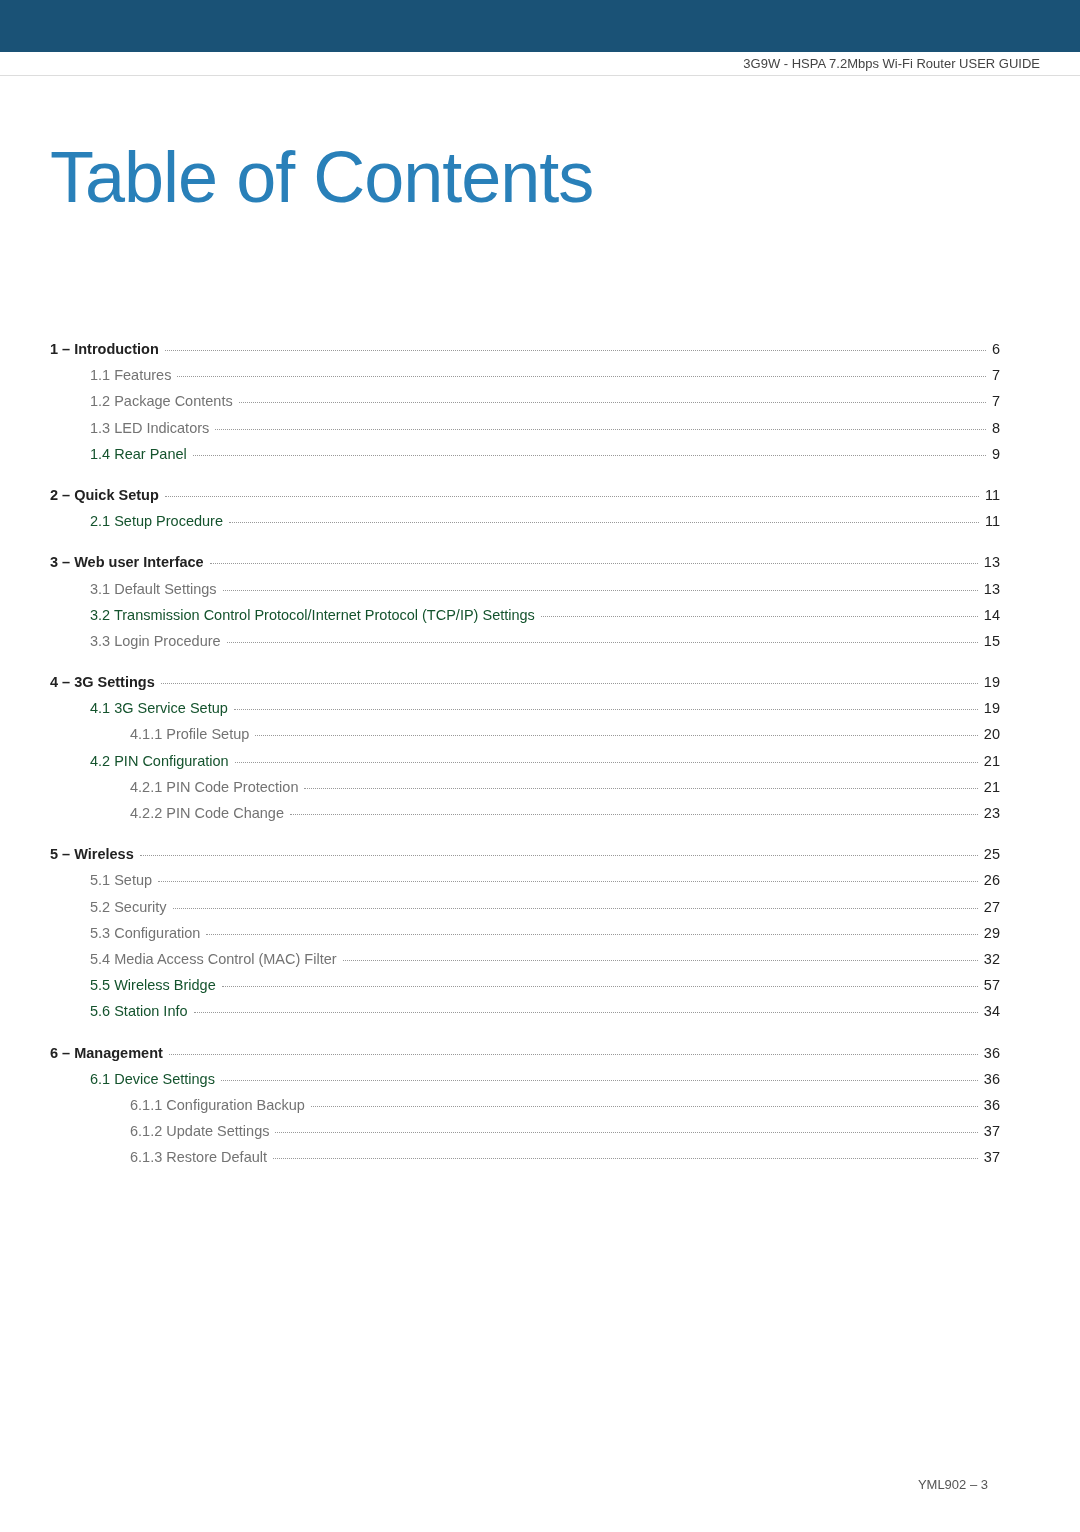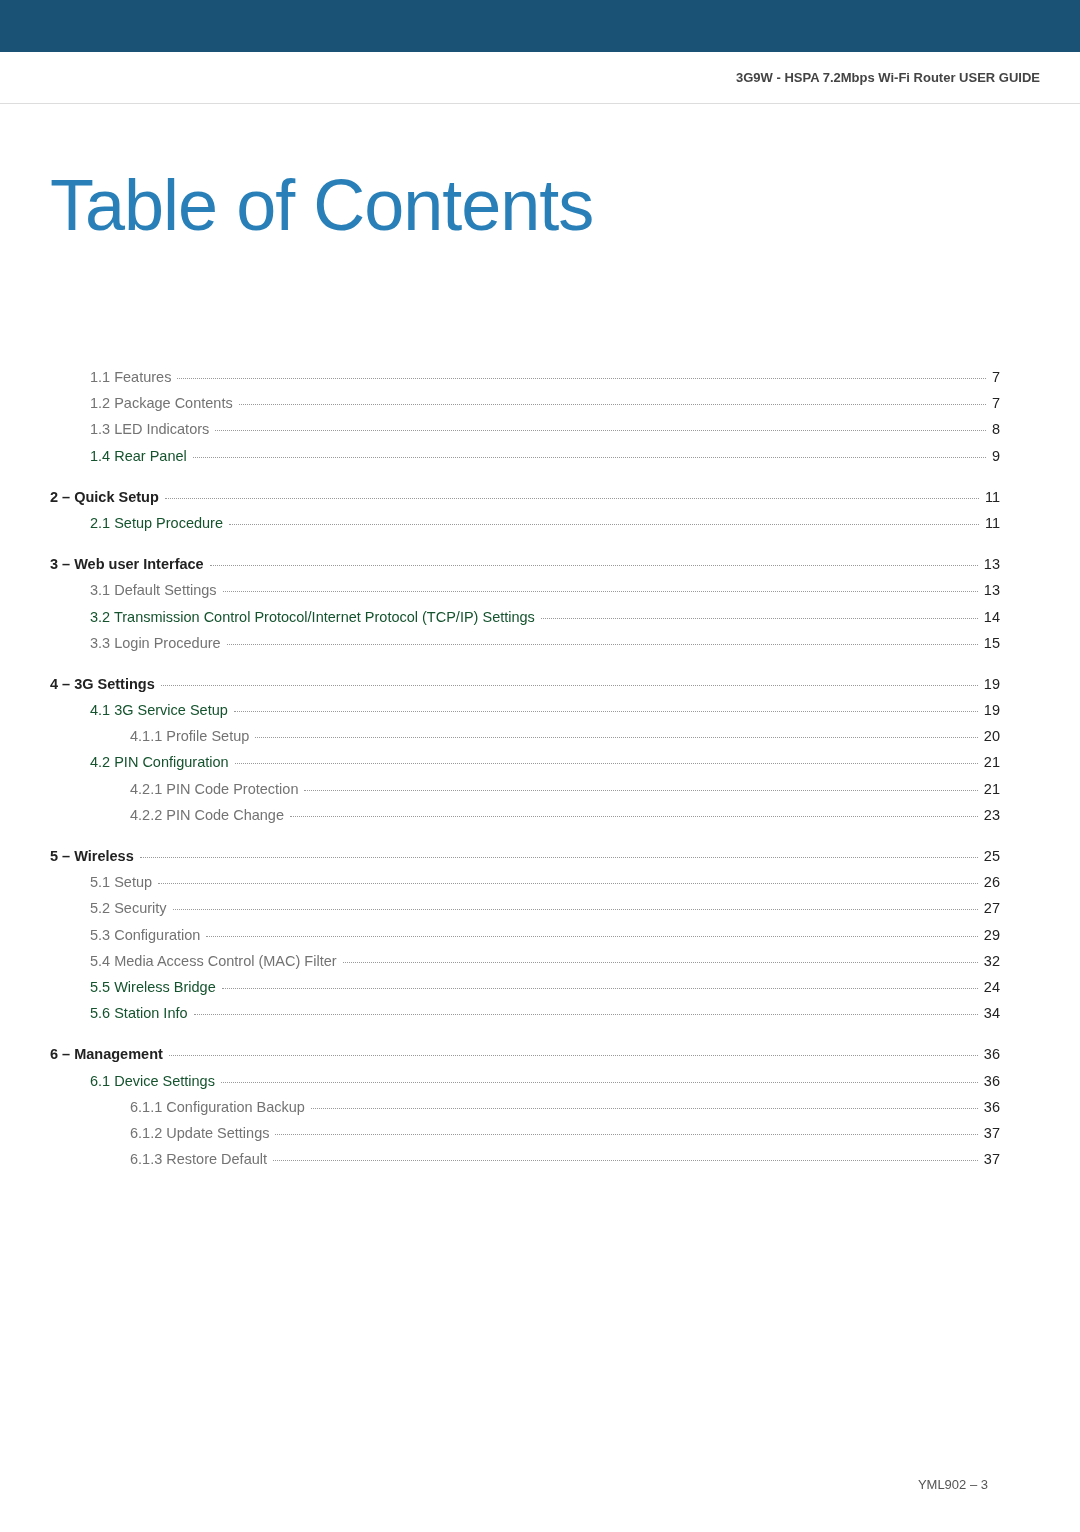--- a/index.html
+++ b/index.html
@@ -14,27 +14,26 @@
     }
 
     .header-bar {
       background: #1a5276;
       height: 52px;
       width: 100%;
     }
 
     .header-sub {
       background: #fff;
-      height: 52px;
+      height: 24px;
       display: flex;
       align-items: center;
       justify-content: flex-end;
       padding-right: 40px;
       border-bottom: 1px solid #ddd;
-      font-weight: bold;
     }
 
     .header-sub span {
       font-size: 13px;
       color: #444;
     }
 
     .page-content {
       padding: 60px 80px 80px 50px;
     }
@@ -103,20 +102,25 @@
 <div class="header-bar"></div>
 <div class="header-sub">
   <span>3G9W - HSPA 7.2Mbps Wi-Fi Router USER GUIDE</span>
 </div>
 
 <div class="page-content">
   <h1 class="title">Table of Contents</h1>
 
   <div id="toc-container">
       <div class="toc-group">
+        <div class="toc-entry">
+          <span class="label bold">1 – Introduction</span>
+          <span class="dots"></span>
+          <span class="page-num">6</span>
+        </div>
         <div class="toc-entry indent1">
           <span class="label blue">1.1  Features</span>
           <span class="dots"></span>
           <span class="page-num">7</span>
         </div>
         <div class="toc-entry indent1">
           <span class="label blue">1.2  Package Contents</span>
           <span class="dots"></span>
           <span class="page-num">7</span>
         </div>
@@ -219,21 +223,21 @@
           <span class="page-num">29</span>
         </div>
         <div class="toc-entry indent1">
           <span class="label blue">5.4  Media Access Control (MAC) Filter</span>
           <span class="dots"></span>
           <span class="page-num">32</span>
         </div>
         <div class="toc-entry indent1">
           <span class="label">5.5  Wireless Bridge</span>
           <span class="dots"></span>
-          <span class="page-num">24</span>
+          <span class="page-num">57</span>
         </div>
         <div class="toc-entry indent1">
           <span class="label">5.6  Station Info</span>
           <span class="dots"></span>
           <span class="page-num">34</span>
         </div>
       </div>
       <div class="toc-group">
         <div class="toc-entry">
           <span class="label bold">6 – Management</span>

